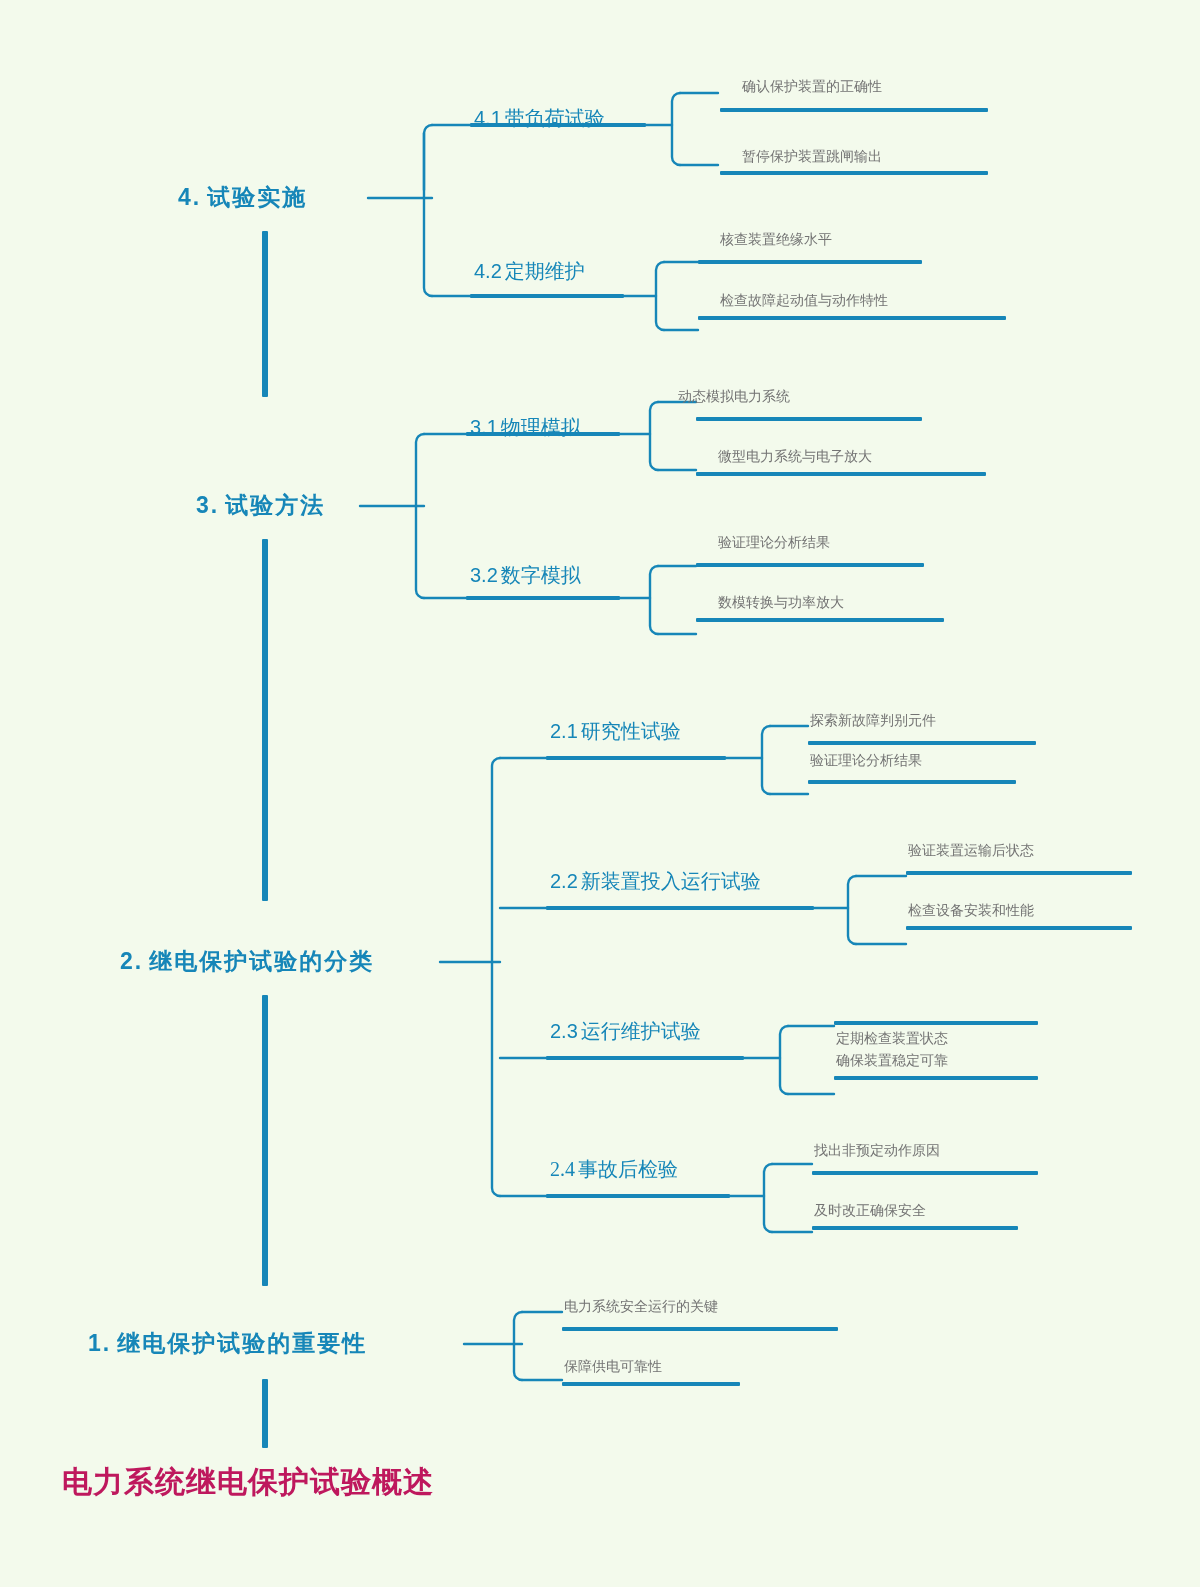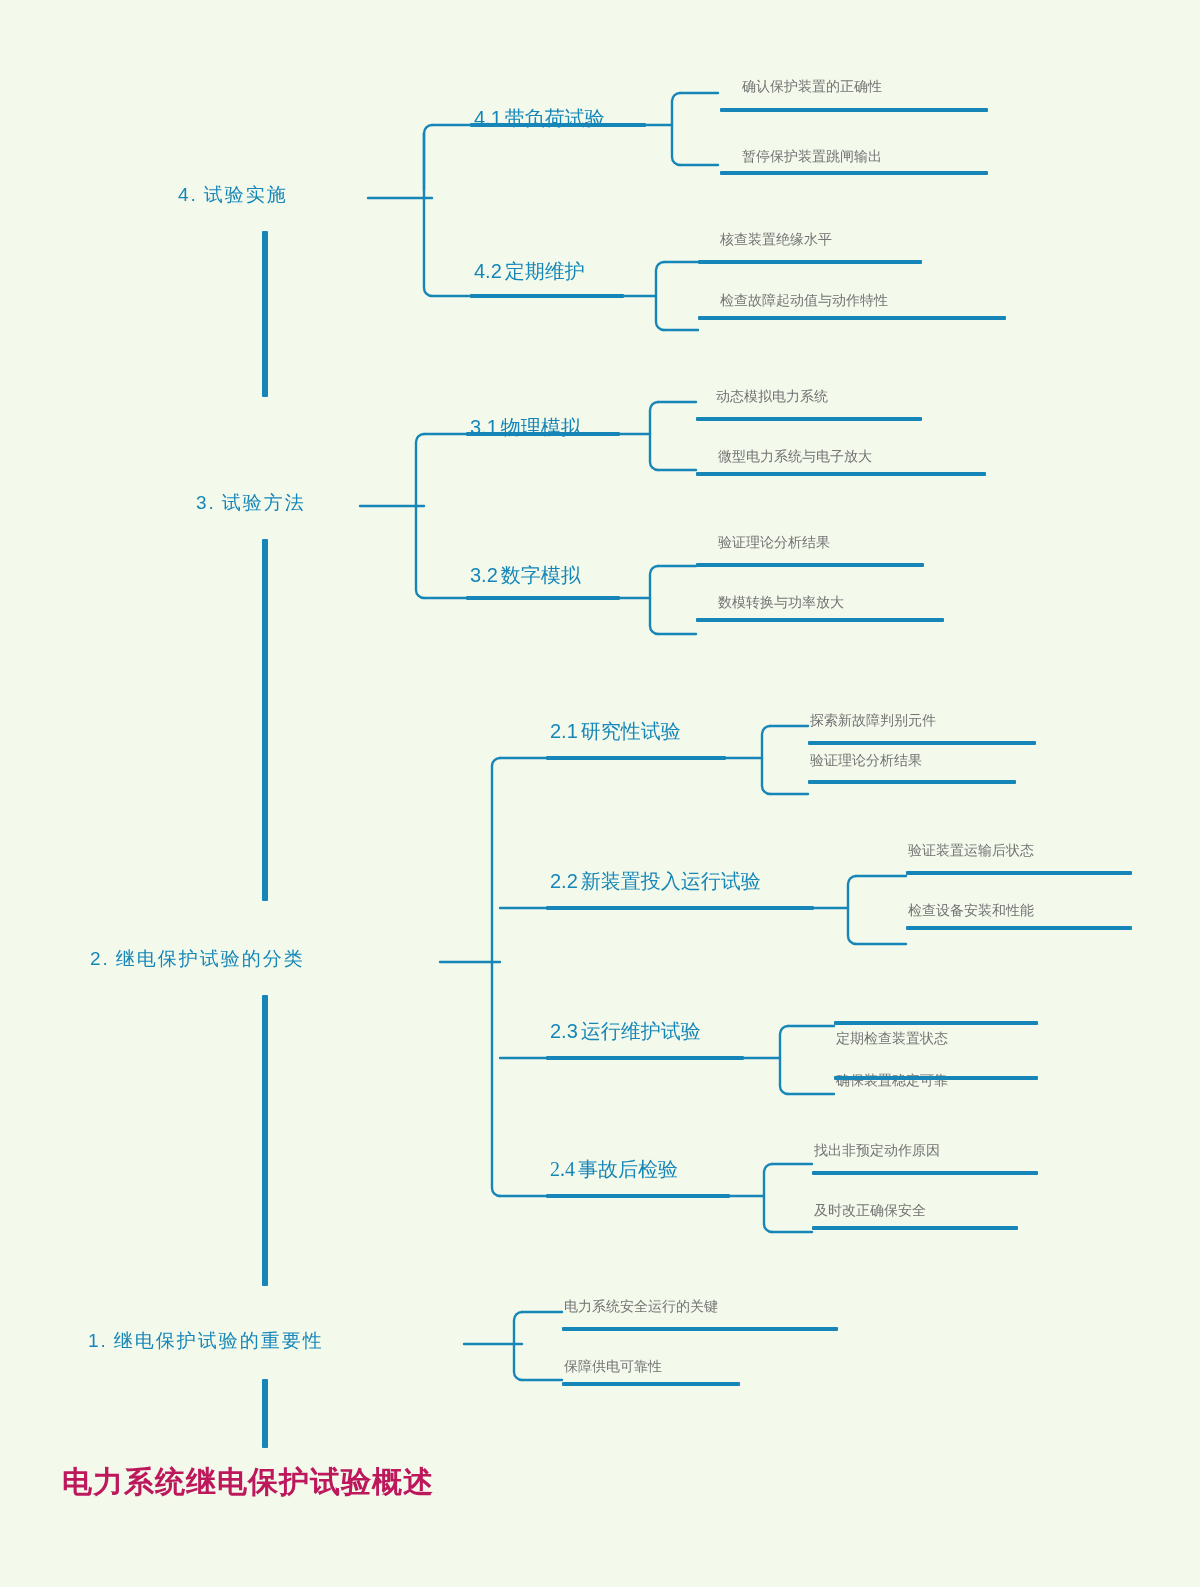--- a/index.html
+++ b/index.html
@@ -18,22 +18,22 @@
   .node{position:absolute;white-space:nowrap;}
 
   .root-title{
     font-size:30px;
     font-weight:bold;
     color:#be185d;
     letter-spacing:1px;
   }
 
   .lvl1{
-    font-size:19px;
-    font-weight:normal;
+    font-size:23px;
+    font-weight:bold;
     color:#1686b8;
     letter-spacing:2px;
   }
   .lvl1 .num{margin-right:6px;}
 
   .lvl2{
     font-size:20px;
     color:#1686b8;
     padding-bottom:4px;
   }
@@ -142,21 +142,21 @@
   <div class="trunk" style="left:262px;top:1379px;height:69px;"></div>
 
   <div class="node lvl1" style="left:178px;top:182px;">
     <span class="num">4.</span><span>试验实施</span>
   </div>
 
   <div class="node lvl1" style="left:196px;top:490px;">
     <span class="num">3.</span><span>试验方法</span>
   </div>
 
-  <div class="node lvl1" style="left:90px;top:946px;">
+  <div class="node lvl1" style="left:120px;top:946px;">
     <span class="num">2.</span><span>继电保护试验的分类</span>
   </div>
 
   <div class="node lvl1" style="left:88px;top:1328px;">
     <span class="num">1.</span><span>继电保护试验的重要性</span>
   </div>
 
   <div class="node lvl2" style="left:474px;top:105px;">
     <span class="num">4.1</span><span>带负荷试验</span>
   </div>
@@ -182,21 +182,21 @@
   <div class="node lvl2" style="left:470px;top:414px;">
     <span class="num">3.1</span><span>物理模拟</span>
   </div>
   <div class="bar" style="left:466px;top:432px;width:154px;"></div>
 
   <div class="node lvl2" style="left:470px;top:562px;">
     <span class="num">3.2</span><span>数字模拟</span>
   </div>
   <div class="bar" style="left:466px;top:596px;width:154px;"></div>
 
-  <div class="node leaf" style="left:716px;top:388px;">动态模拟电力系统</div>
+  <div class="node leaf" style="left:678px;top:388px;">动态模拟电力系统</div>
   <div class="bar" style="left:696px;top:417px;width:226px;"></div>
 
   <div class="node leaf" style="left:718px;top:448px;">微型电力系统与电子放大</div>
   <div class="bar" style="left:696px;top:472px;width:290px;"></div>
 
   <div class="node leaf" style="left:718px;top:534px;">验证理论分析结果</div>
   <div class="bar" style="left:696px;top:563px;width:228px;"></div>
 
   <div class="node leaf" style="left:718px;top:594px;">数模转换与功率放大</div>
   <div class="bar" style="left:696px;top:618px;width:248px;"></div>
@@ -229,21 +229,21 @@
 
   <div class="node leaf" style="left:908px;top:842px;">验证装置运输后状态</div>
   <div class="bar" style="left:906px;top:871px;width:226px;"></div>
 
   <div class="node leaf" style="left:908px;top:902px;">检查设备安装和性能</div>
   <div class="bar" style="left:906px;top:926px;width:226px;"></div>
 
   <div class="node leaf" style="left:836px;top:992px;margin-top:38px;">定期检查装置状态</div>
   <div class="bar" style="left:834px;top:1021px;width:204px;"></div>
 
-  <div class="node leaf" style="left:836px;top:1052px;margin-top:20px;">确保装置稳定可靠</div>
+  <div class="node leaf" style="left:836px;top:1052px;">确保装置稳定可靠</div>
   <div class="bar" style="left:834px;top:1076px;width:204px;"></div>
 
   <div class="node leaf" style="left:814px;top:1142px;">找出非预定动作原因</div>
   <div class="bar" style="left:812px;top:1171px;width:226px;"></div>
 
   <div class="node leaf" style="left:814px;top:1202px;">及时改正确保安全</div>
   <div class="bar" style="left:812px;top:1226px;width:206px;"></div>
 
   <div class="node leaf" style="left:564px;top:1298px;">电力系统安全运行的关键</div>
   <div class="bar" style="left:562px;top:1327px;width:276px;"></div>

